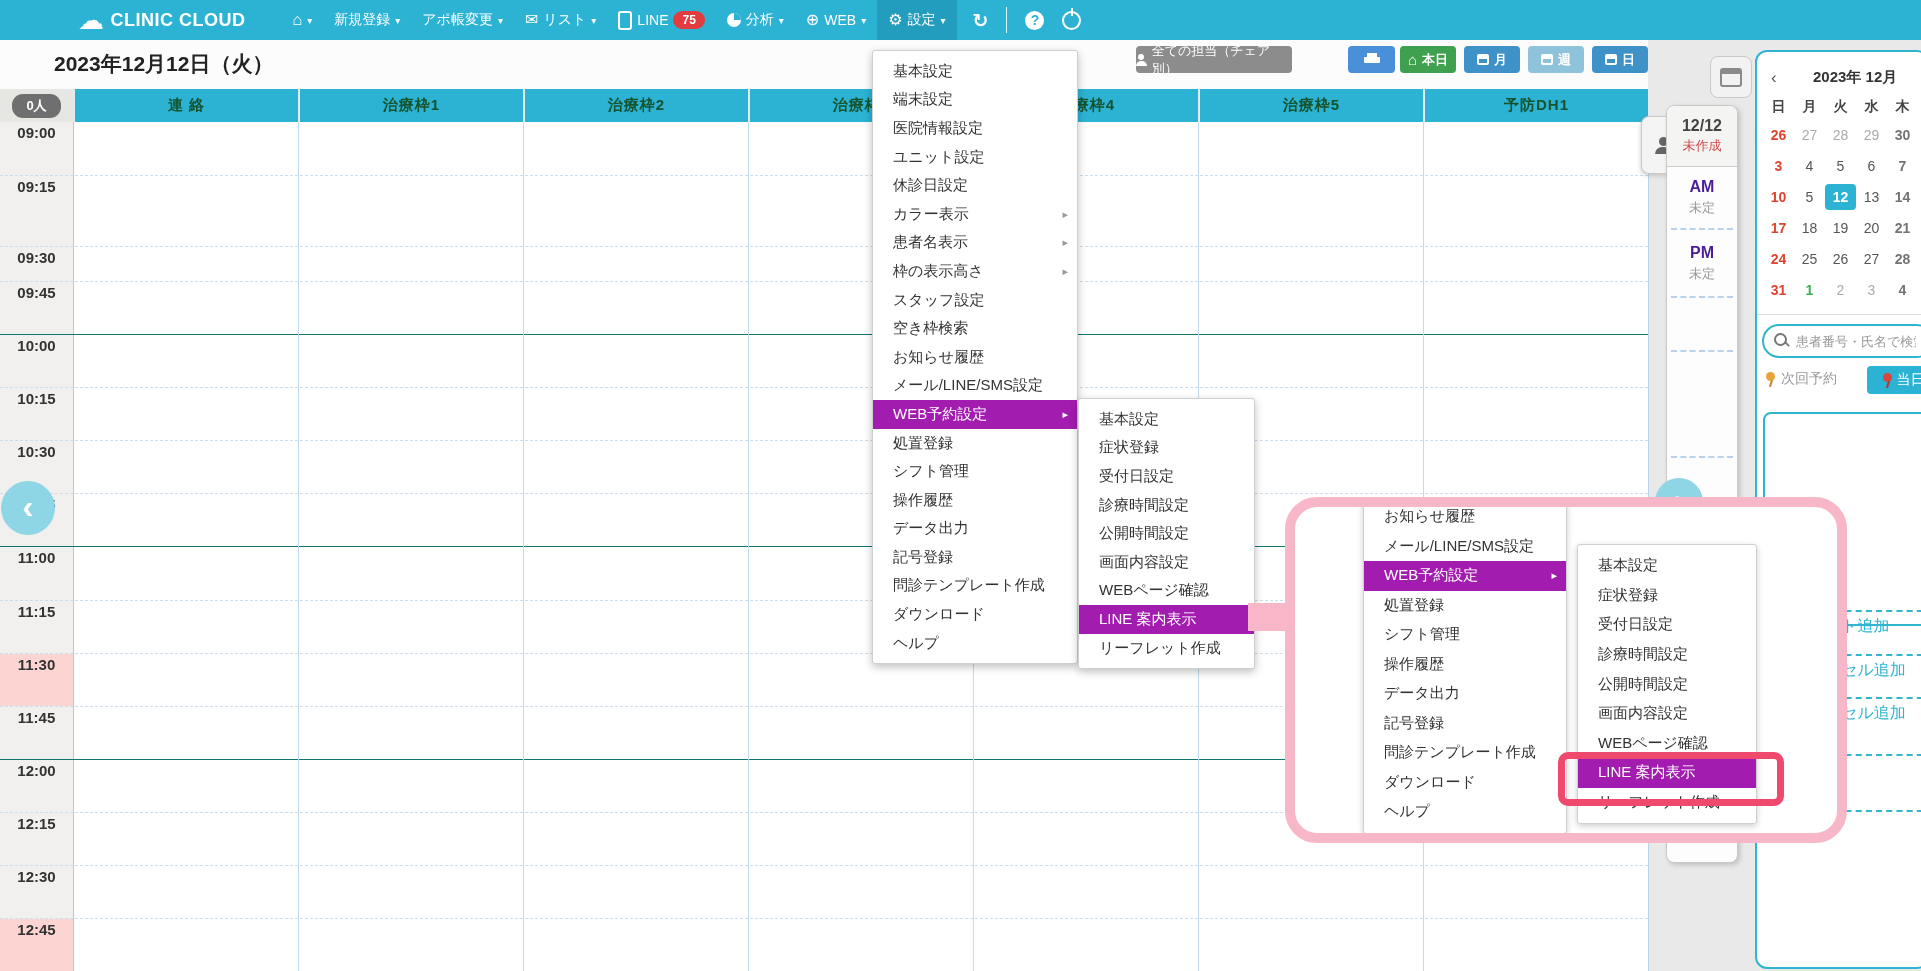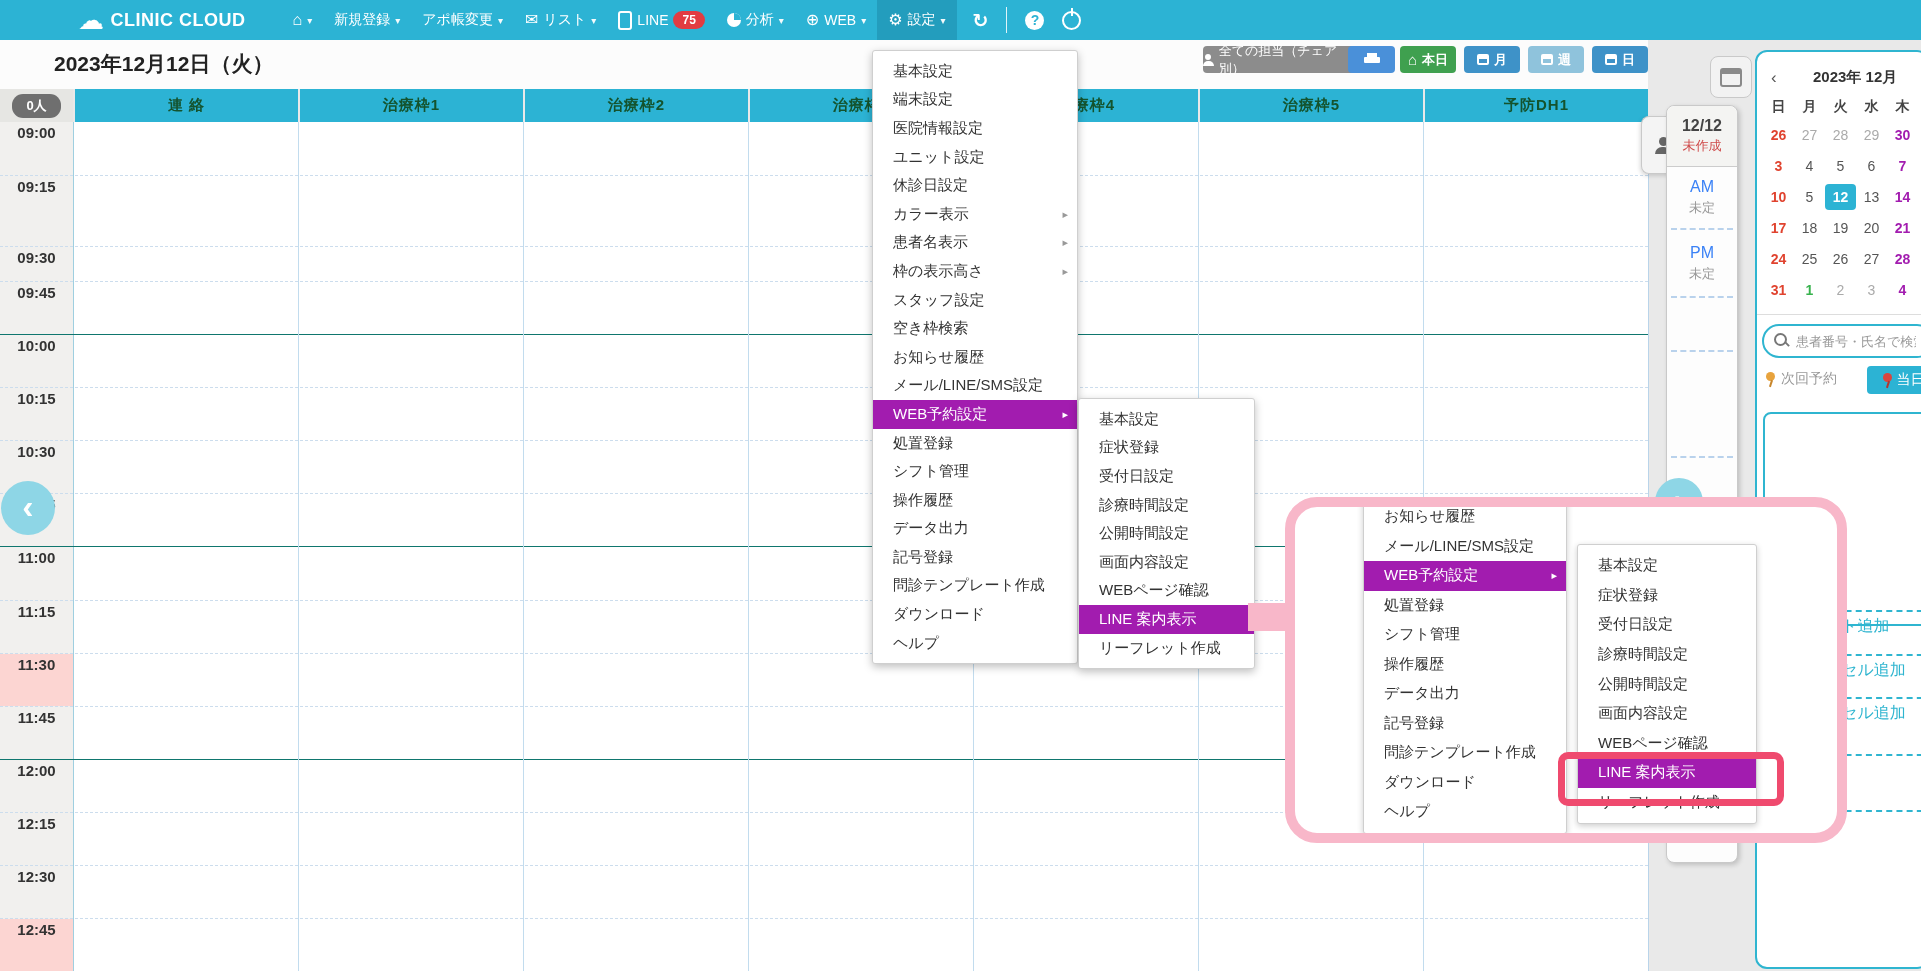--- a/index.html
+++ b/index.html
@@ -23,21 +23,21 @@
   .nav-divider{width:1px;height:26px;background:rgba(255,255,255,.85);}
   .help-btn{width:19px;height:19px;border-radius:50%;background:#fff;color:#2cb3d4;font-size:14px;font-weight:bold;
             display:inline-flex;align-items:center;justify-content:center;cursor:pointer;}
   .power-btn{position:relative;width:15px;height:15px;border:2px solid #fff;border-radius:50%;cursor:pointer;}
   .power-btn::after{content:"";position:absolute;left:50%;top:-5px;width:2px;height:8px;background:#fff;transform:translateX(-50%);}
   
   .toolbar{position:absolute;left:0;top:40px;width:1648px;height:49px;background:#fcfcfc;}
   .date-title{position:absolute;left:54px;top:10px;font-size:21px;font-weight:bold;color:#222;}
   .tb-btn{position:absolute;top:6px;height:27px;border-radius:4px;color:#fff;font-size:13px;font-weight:bold;
           display:flex;align-items:center;justify-content:center;gap:5px;cursor:pointer;box-sizing:border-box;}
-  .staff-btn{left:1203px;width:156px;background:#8c8c8c;font-weight:normal;}
+  .staff-btn{left:1136px;width:156px;background:#8c8c8c;font-weight:normal;}
   .print-btn{left:1348px;width:47px;background:#4a90d9;}
   .today-btn{left:1400px;width:56px;background:#3fa04f;}
   .month-btn{left:1464px;width:56px;background:#3e92c8;}
   .week-btn{left:1528px;width:56px;background:#8fc3dc;}
   .day-btn{left:1592px;width:56px;background:#3e92c8;}
   .person-ico{position:relative;width:11px;height:12px;}
   .person-ico::before{content:"";position:absolute;left:50%;top:0;width:6px;height:6px;margin-left:-3px;border-radius:50%;background:#fff;}
   .person-ico::after{content:"";position:absolute;left:0;bottom:0;width:11px;height:5px;border-radius:5px 5px 0 0;background:#fff;}
   .printer-ico{position:relative;width:16px;height:13px;}
   .printer-ico::before{content:"";position:absolute;left:3px;top:0;width:10px;height:4px;background:#fff;}
@@ -65,21 +65,21 @@
   .arrow-left{left:1px;top:481px;}
   .arrow-right{left:1655px;top:478px;width:48px;height:48px;font-size:30px;}
   
   .day-strip{position:absolute;left:1666px;top:105px;width:72px;height:758px;background:#fdfdfd;border:1px solid #c9c9c9;
              border-radius:8px;box-shadow:2px 2px 5px rgba(0,0,0,.18);z-index:6;box-sizing:border-box;}
   .day-strip-head{height:60px;background:#f4f4f2;border-bottom:1px solid #ccc;border-radius:8px 8px 0 0;
                   display:flex;flex-direction:column;align-items:center;justify-content:center;gap:2px;}
   .ds-date{font-size:16px;font-weight:bold;color:#444;}
   .ds-status{font-size:13px;color:#cf4a4a;}
   .ds-block{position:absolute;left:0;width:100%;text-align:center;}
-  .ds-big{font-size:16px;font-weight:normal;color:#3b82f6;}
+  .ds-big{font-size:16px;font-weight:bold;color:#4c1d95;}
   .ds-sub{font-size:13px;color:#999;margin-top:3px;}
   .ds-dash{position:absolute;left:4px;width:62px;border-top:2px dashed #b9d2ec;}
   .person-tab{position:absolute;left:1641px;top:116px;width:42px;height:56px;background:#f4f4f4;border:1px solid #c9c9c9;
               border-right:none;border-radius:8px 0 0 8px;box-shadow:-1px 2px 4px rgba(0,0,0,.15);z-index:5;
               display:flex;align-items:center;justify-content:center;}
   .person-tab .p{position:relative;width:16px;height:17px;}
   .person-tab .p::before{content:"";position:absolute;left:50%;top:0;width:9px;height:9px;margin-left:-4.5px;border-radius:50%;background:#666;}
   .person-tab .p::after{content:"";position:absolute;left:0;bottom:0;width:16px;height:7px;border-radius:8px 8px 0 0;background:#666;}
   .caltab{position:absolute;left:1710px;top:56px;width:40px;height:40px;background:#f2f2f2;border:1px solid #c9c9c9;
           border-radius:8px;z-index:4;display:flex;align-items:center;justify-content:center;}
@@ -96,21 +96,21 @@
   .menu-item.hl .arr{color:#fff;}
   
   .sidebar{position:absolute;left:1755px;top:50px;width:174px;height:919px;background:#fff;border:2px solid #2fb5d0;
            border-radius:12px;z-index:7;box-sizing:border-box;}
   .cal-prev{position:absolute;left:14px;top:16px;font-size:17px;color:#555;cursor:pointer;}
   .cal-title{position:absolute;left:56px;top:16px;font-size:15px;font-weight:bold;color:#333;white-space:nowrap;}
   .wd-row{position:absolute;left:6px;top:46px;display:flex;}
   .wd{width:31px;text-align:center;font-size:14px;font-weight:bold;color:#444;}
   .cal-row{position:absolute;left:6px;display:flex;}
   .cal-day{width:31px;height:26px;display:flex;align-items:center;justify-content:center;font-size:14px;font-weight:bold;cursor:pointer;}
-  .c-red{color:#e0432f;} .c-blue{color:#a21caf;} .c-dark{color:#555;font-weight:normal;}
+  .c-red{color:#e0432f;} .c-blue{color:#737373;} .c-dark{color:#555;font-weight:normal;}
   .c-muted{color:#aaa;font-weight:normal;} .c-green{color:#37b24d;}
   .c-selected{background:#2cb3d4;color:#fff;border-radius:4px;}
   .cal-divider{position:absolute;left:0;top:262px;width:100%;border-top:1px solid #ddd;}
   .search-wrap{position:absolute;left:5px;top:272px;width:172px;height:34px;border:2px solid #2fb5d0;border-radius:17px;
                background:#fff;box-sizing:border-box;display:flex;align-items:center;}
   .mag{position:relative;width:16px;height:16px;margin:0 4px 0 10px;flex:none;}
   .mag::before{content:"";position:absolute;left:0;top:0;width:9px;height:9px;border:2px solid #777;border-radius:50%;}
   .mag::after{content:"";position:absolute;left:10px;top:10px;width:6px;height:2px;background:#777;transform:rotate(45deg);}
   .search-input{border:none;outline:none;font-size:13px;color:#333;width:120px;font-family:inherit;}
   .search-input::placeholder{color:#999;}

